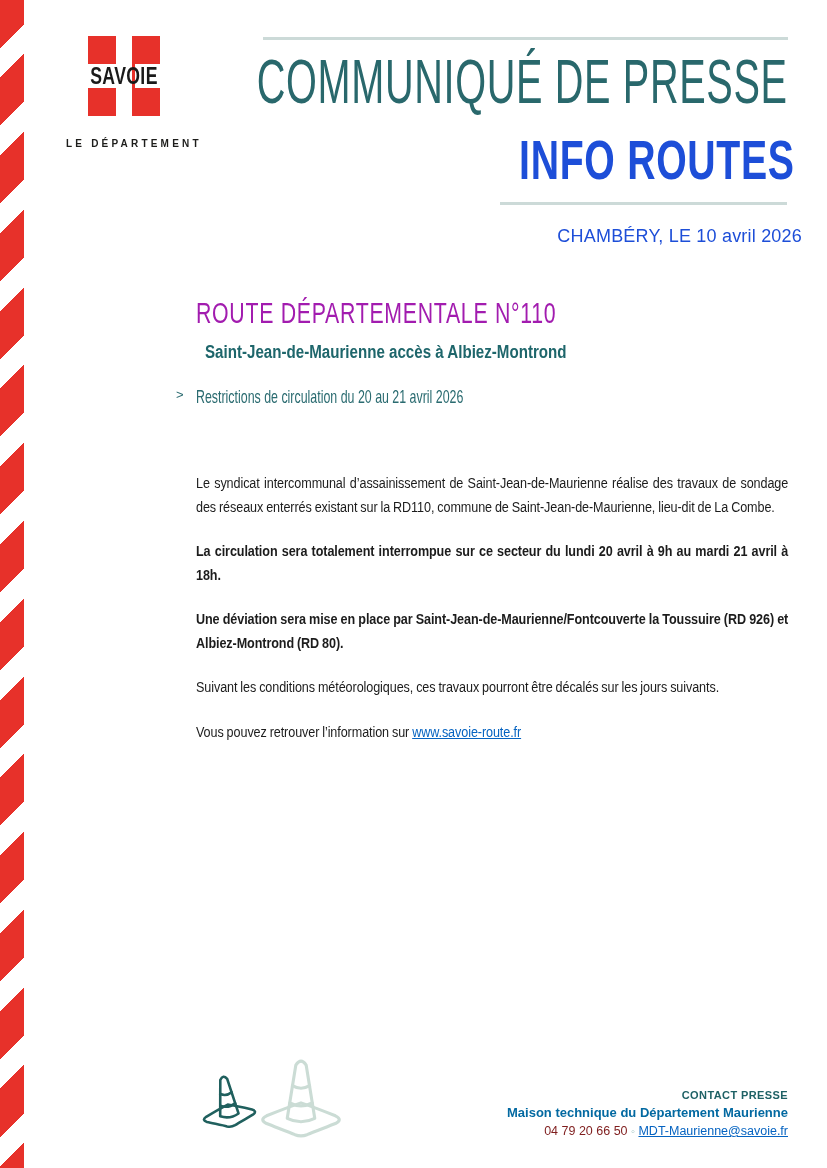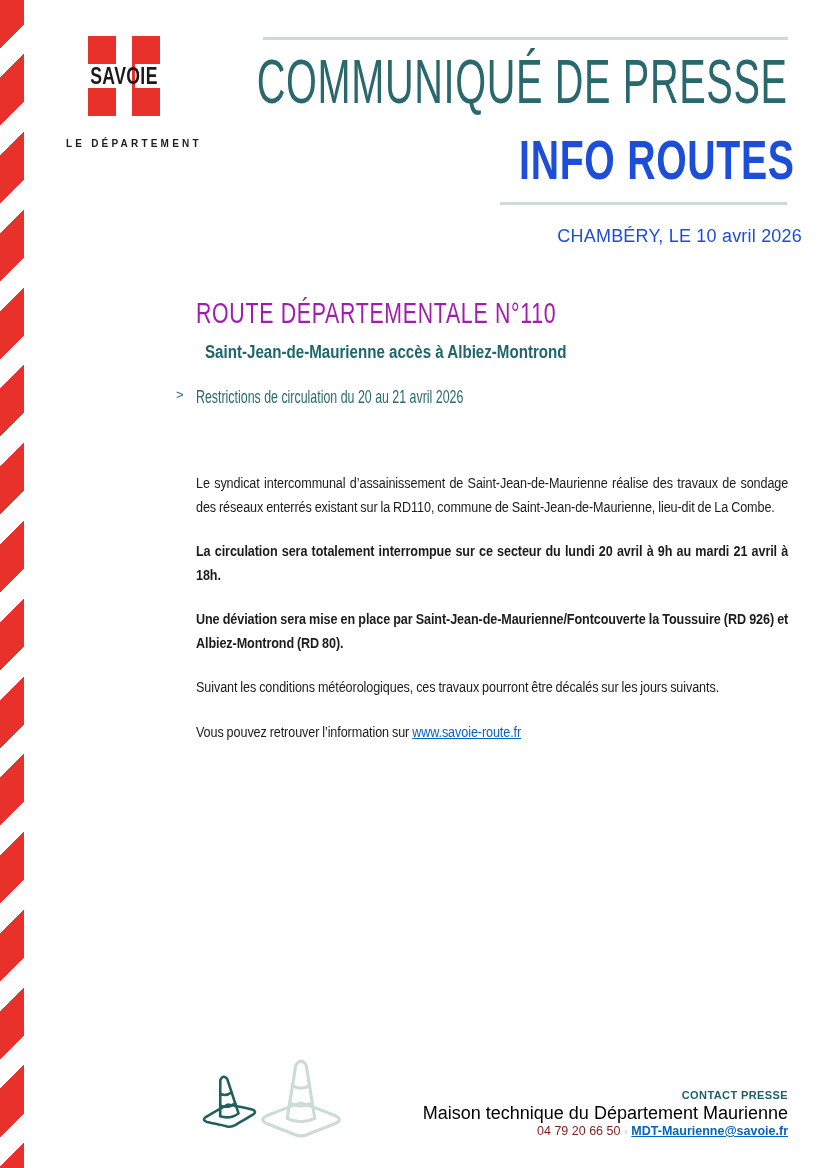--- a/index.html
+++ b/index.html
@@ -58,25 +58,25 @@
   .body-wrap p{margin:0 0 21px 0;text-align:justify;letter-spacing:-0.1px;word-spacing:-0.5px;}
   .body-wrap p.bold{font-weight:700;}
   .body-wrap p.closing{text-align:left;}
   a.blue{color:#0563c1;text-decoration:underline;}
   
   .cone{position:absolute;}
   .cone.dark{left:198px;top:1068px;color:#20605e;transform:rotate(-9deg);}
   .cone.light{left:258px;top:1052px;color:#cbdcd5;}
   .contact{position:absolute;right:39px;top:1086px;text-align:right;line-height:18px;white-space:nowrap;}
   .contact .head{font-size:11px;font-weight:700;color:#1e6165;letter-spacing:0.4px;}
-  .contact .org{font-size:18px;font-weight:400;color:#000000;}
+  .contact .org{font-size:13px;font-weight:700;color:#0369a1;}
   .contact .line3{font-size:12.5px;}
   .contact .phone{color:#7f1d1d;}
   .contact .sep{color:#9fc3c0;font-size:11px;}
-  .contact .mail{font-weight:700;font-size:12.5px;}
+  .contact .mail{font-weight:400;font-size:12.5px;}
 </style>
 </head>
 <body>
 
 <div class="page">
 
   <div class="hazard"></div>
 
   <div class="logo">
     <div class="cross">

